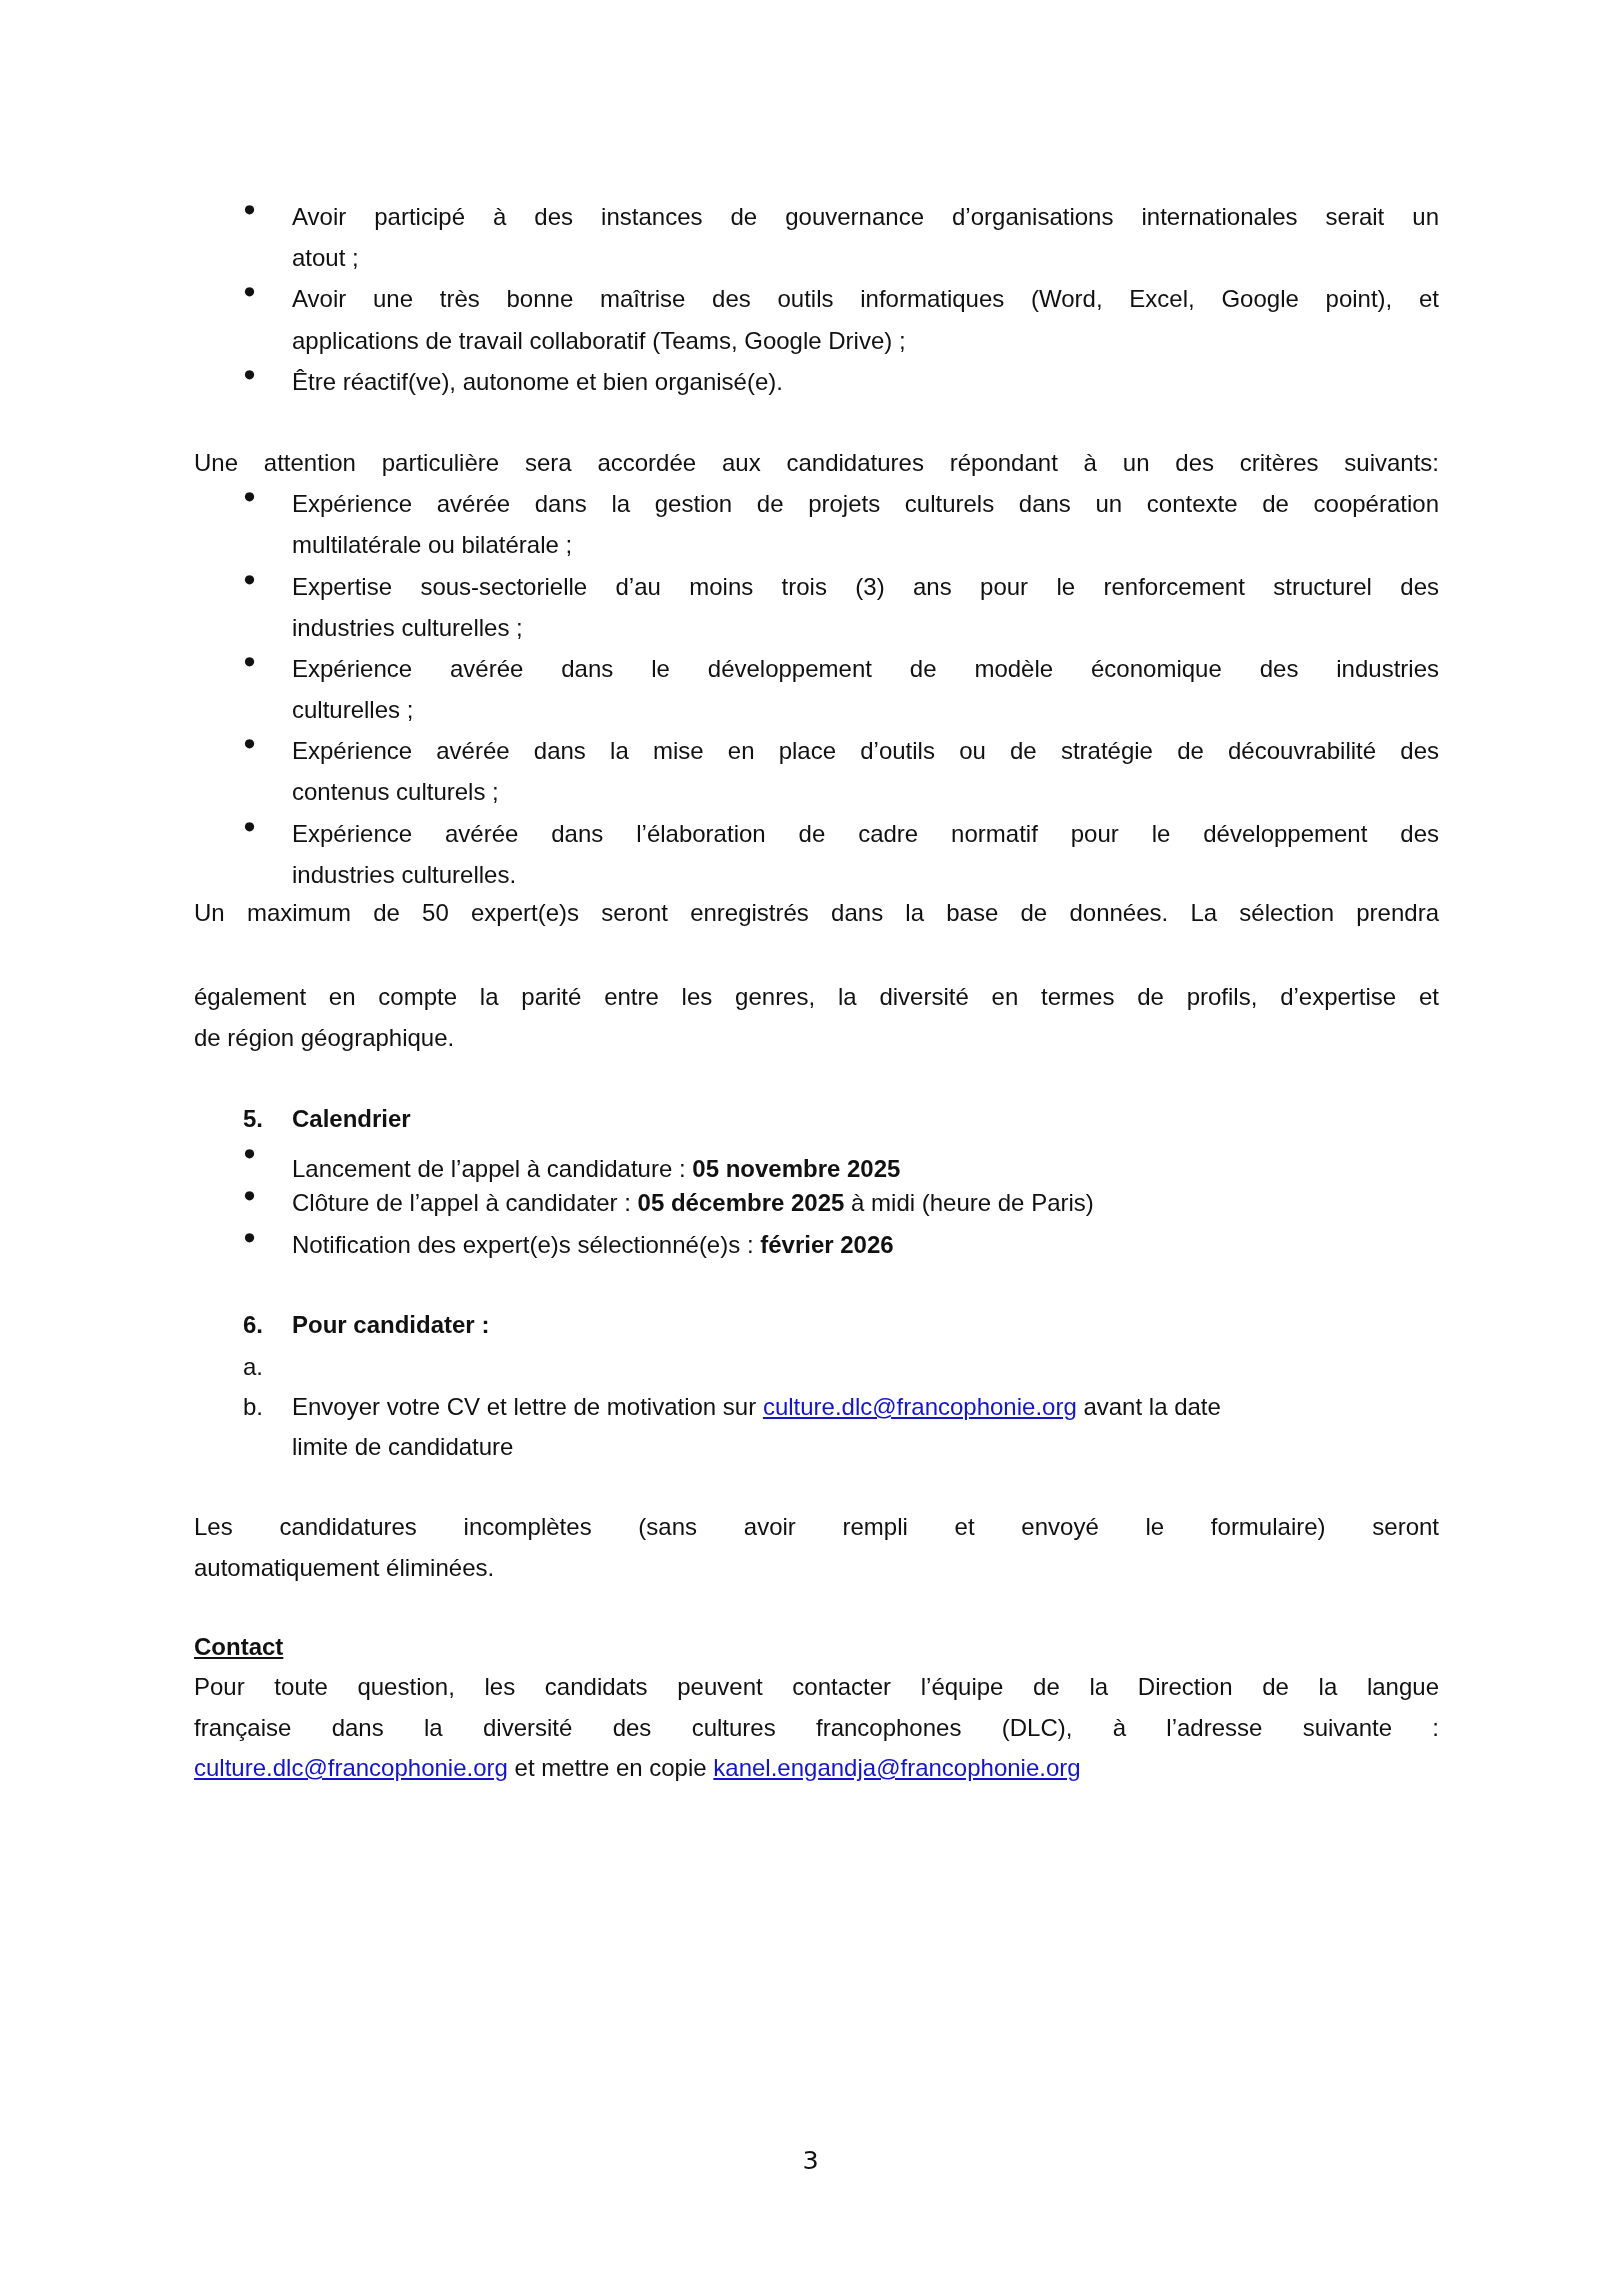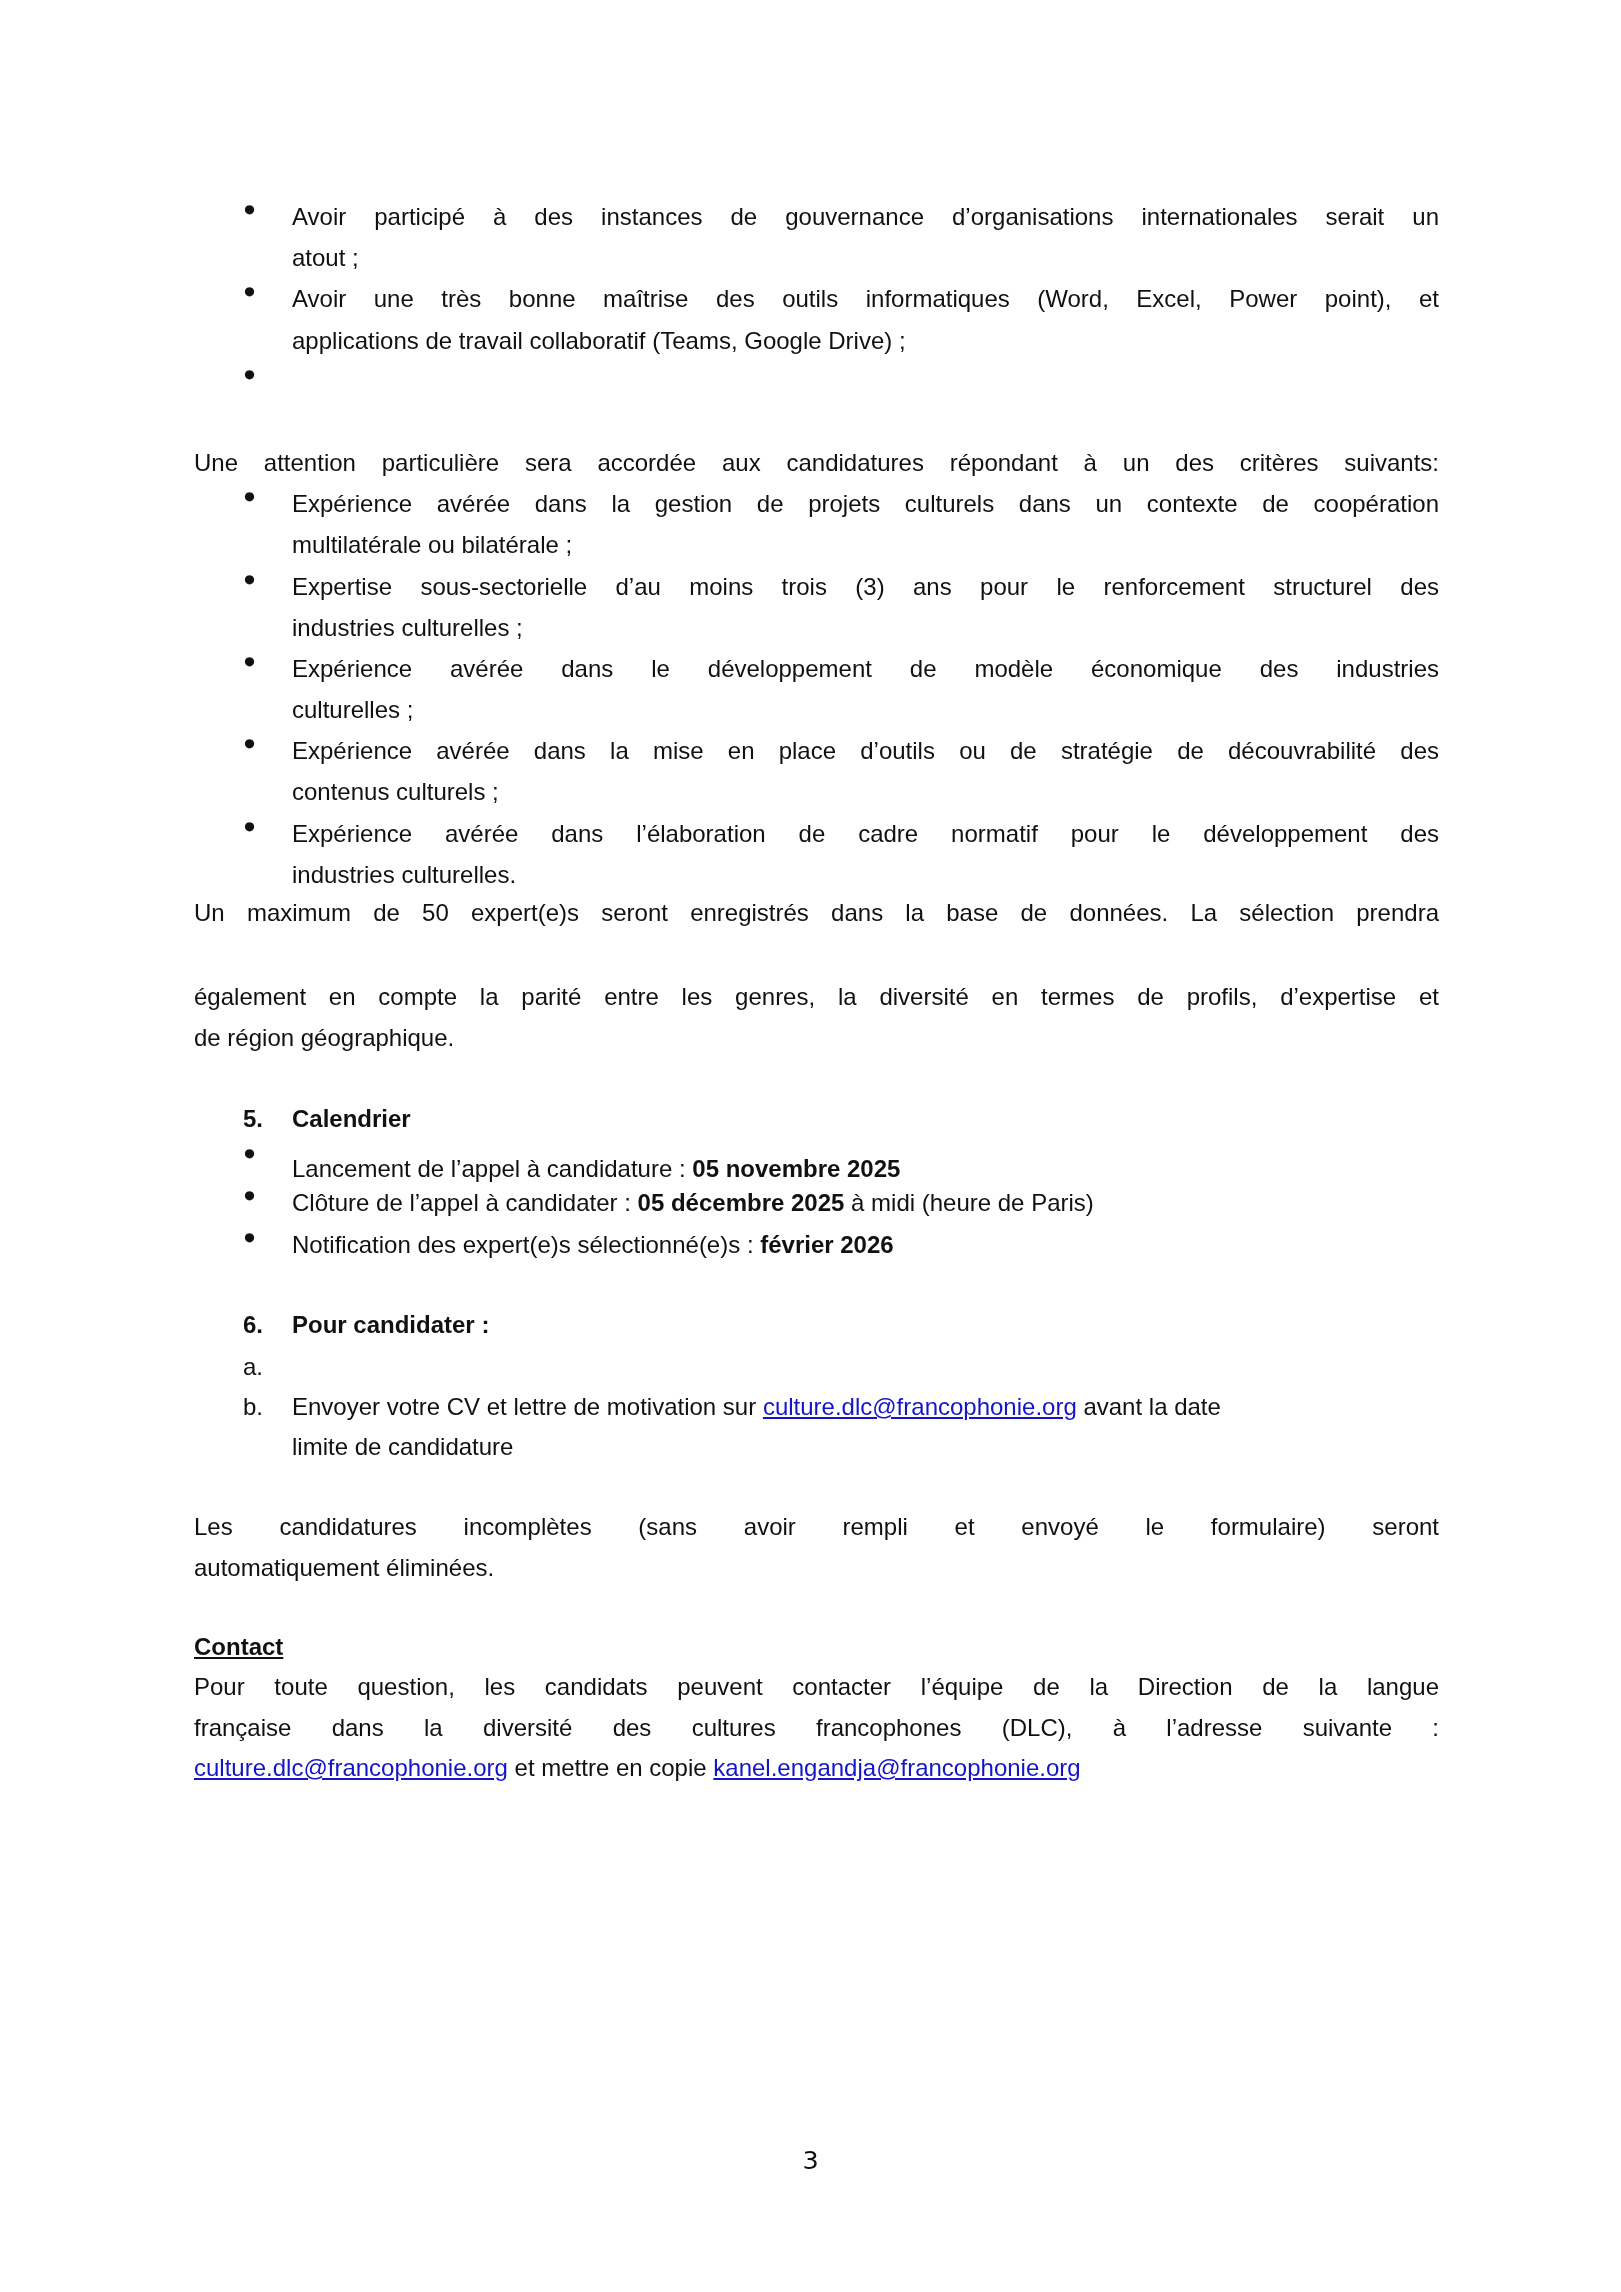--- a/index.html
+++ b/index.html
@@ -24,26 +24,27 @@
 <div class="page">
 
   <div class="bl" style="top:196px">
     <span class="bullet">●</span>
     <span class="line just btext" style="top:0;width:1147px">Avoir participé à des instances de gouvernance d’organisations internationales serait un</span>
   </div>
   <span class="line btext" style="top:237px">atout ;</span>
 
   <div class="bl" style="top:278px">
     <span class="bullet">●</span>
-    <span class="line just btext" style="top:0;width:1147px">Avoir une très bonne maîtrise des outils informatiques (Word, Excel, Power point), et</span>
+    <span class="line just btext" style="top:0;width:1147px">Avoir une très bonne maîtrise des outils informatiques (Word, Excel, Google point), et</span>
   </div>
   <span class="line btext" style="top:320px">applications de travail collaboratif (Teams, Google Drive) ;</span>
 
   <div class="bl" style="top:361px">
     <span class="bullet">●</span>
+    <span class="line btext" style="top:0">Être réactif(ve), autonome et bien organisé(e).</span>
   </div>
 
   <span class="line just" style="top:442px">Une attention particulière sera accordée aux candidatures répondant à un des critères suivants:</span>
 
   <div class="bl" style="top:483px">
     <span class="bullet">●</span>
     <span class="line just btext" style="top:0;width:1147px">Expérience avérée dans la gestion de projets culturels dans un contexte de coopération</span>
   </div>
   <span class="line btext" style="top:524px">multilatérale ou bilatérale ;</span>
 

